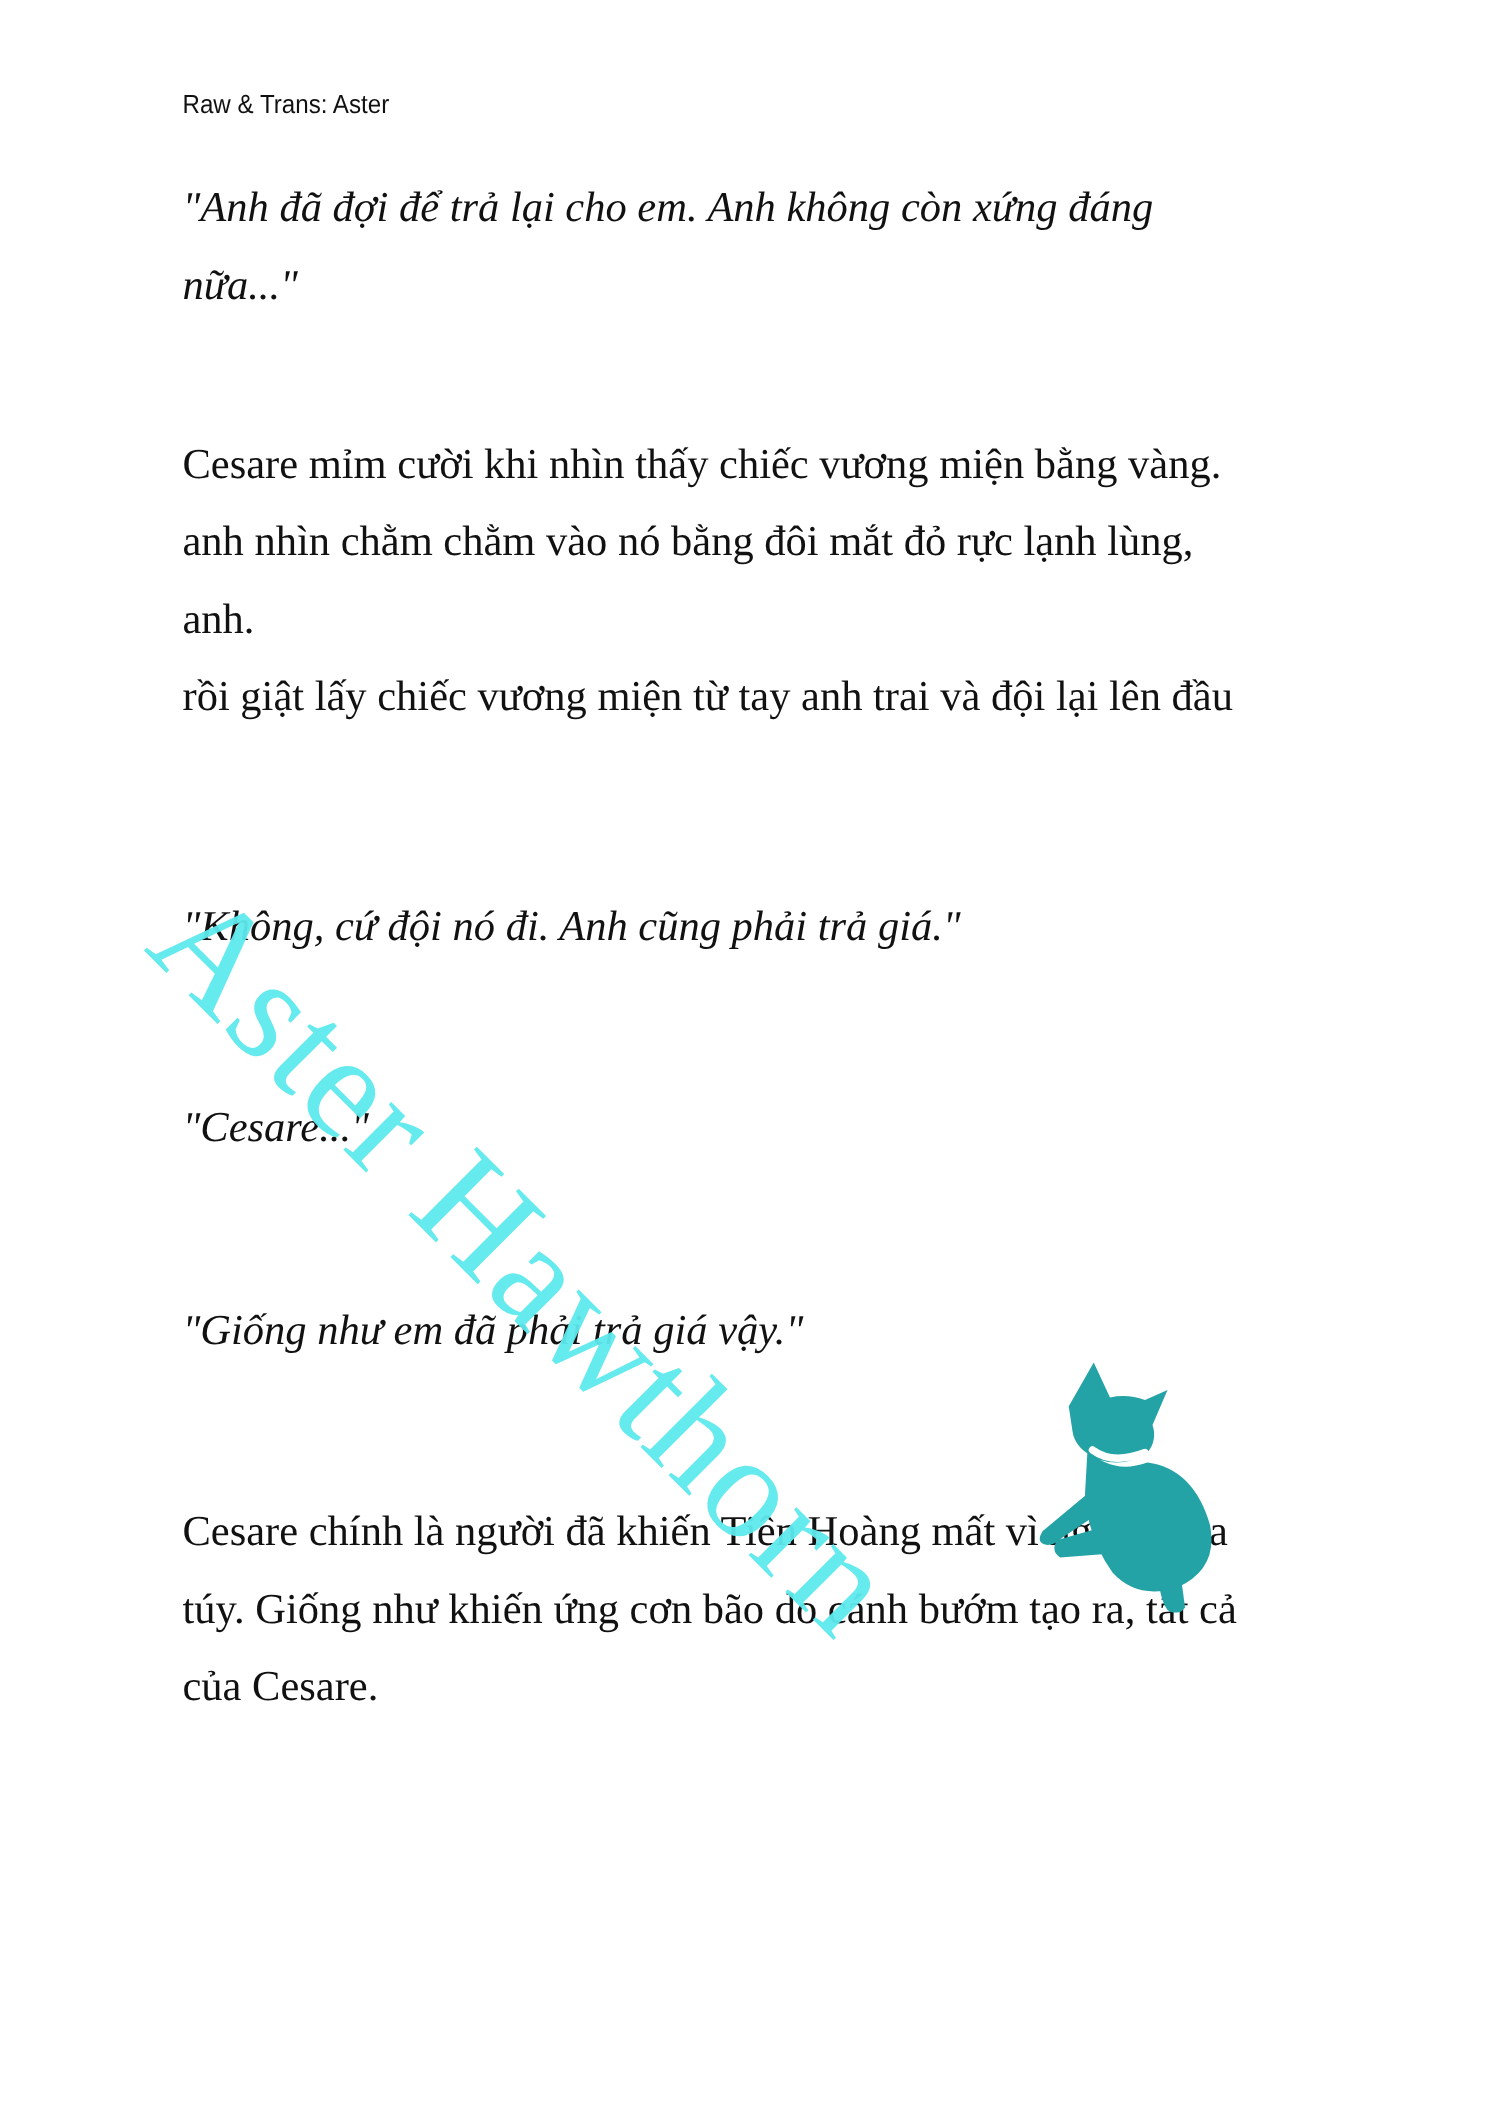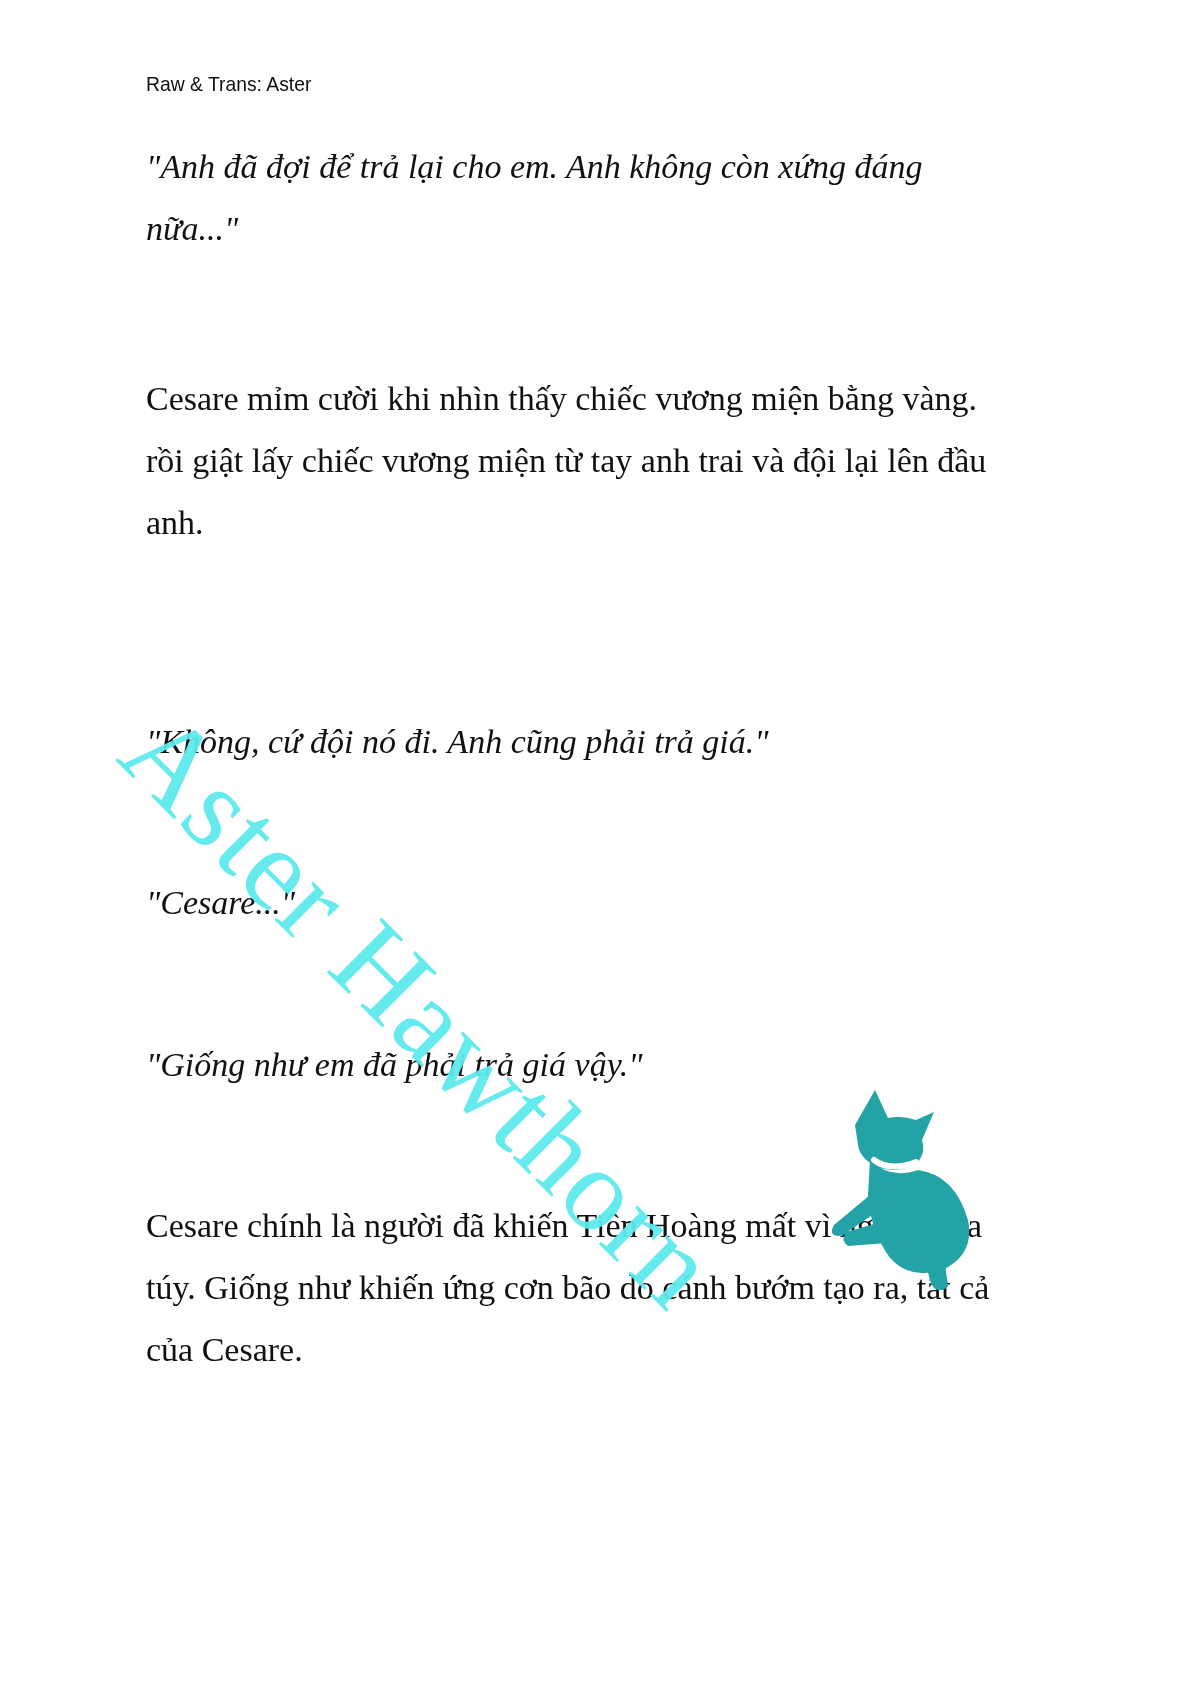--- a/index.html
+++ b/index.html
@@ -45,24 +45,25 @@
 </head>
 <body>
 
 <div class="header">Raw &amp; Trans: Aster</div>
 
 <div class="para italic" style="top:136px;">
   <span class="line">"Anh đã đợi để trả lại cho em. Anh không còn xứng đáng</span>
   <span class="line">nữa..."</span>
 </div>
 
-<div class="para" style="top:368px;">
+<div class="para" style="top:341px;">
   <span class="line">Cesare mỉm cười khi nhìn thấy chiếc vương miện bằng vàng.</span>
+  <span class="line">anh nhìn chằm chằm vào nó bằng đôi mắt đỏ rực lạnh lùng,</span>
+  <span class="line">anh.</span>
   <span class="line">rồi giật lấy chiếc vương miện từ tay anh trai và đội lại lên đầu</span>
-  <span class="line">anh.</span>
 </div>
 
 <div class="para italic" style="top:711px;">
   <span class="line">"Không, cứ đội nó đi. Anh cũng phải trả giá."</span>
 </div>
 
 <div class="para italic" style="top:872px;">
   <span class="line">"Cesare..."</span>
 </div>
 

